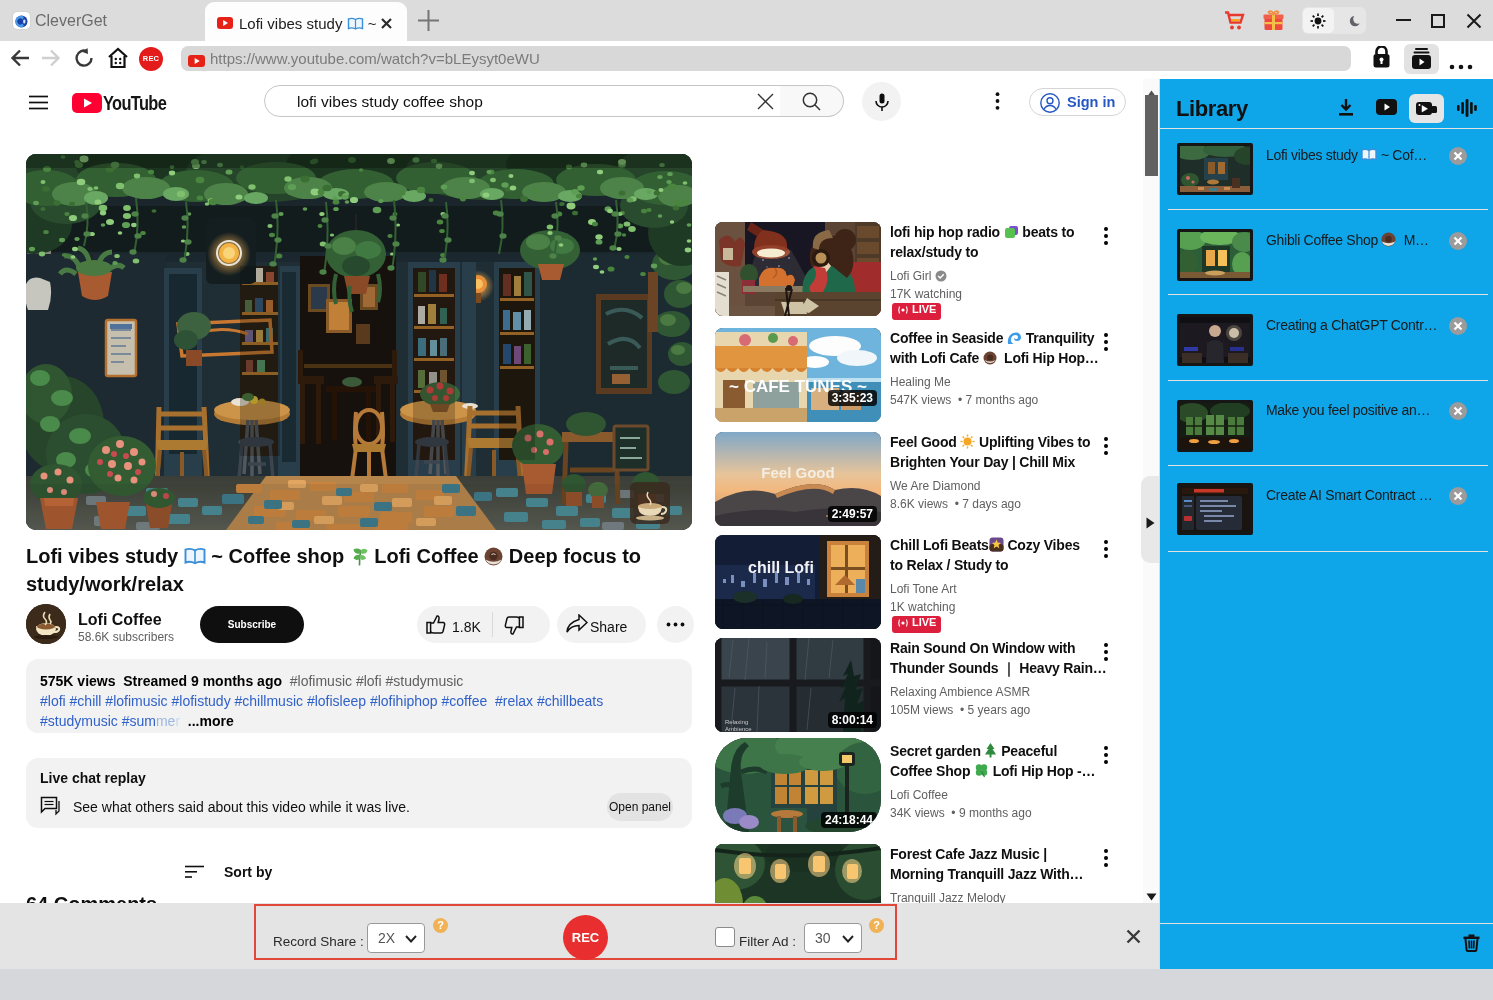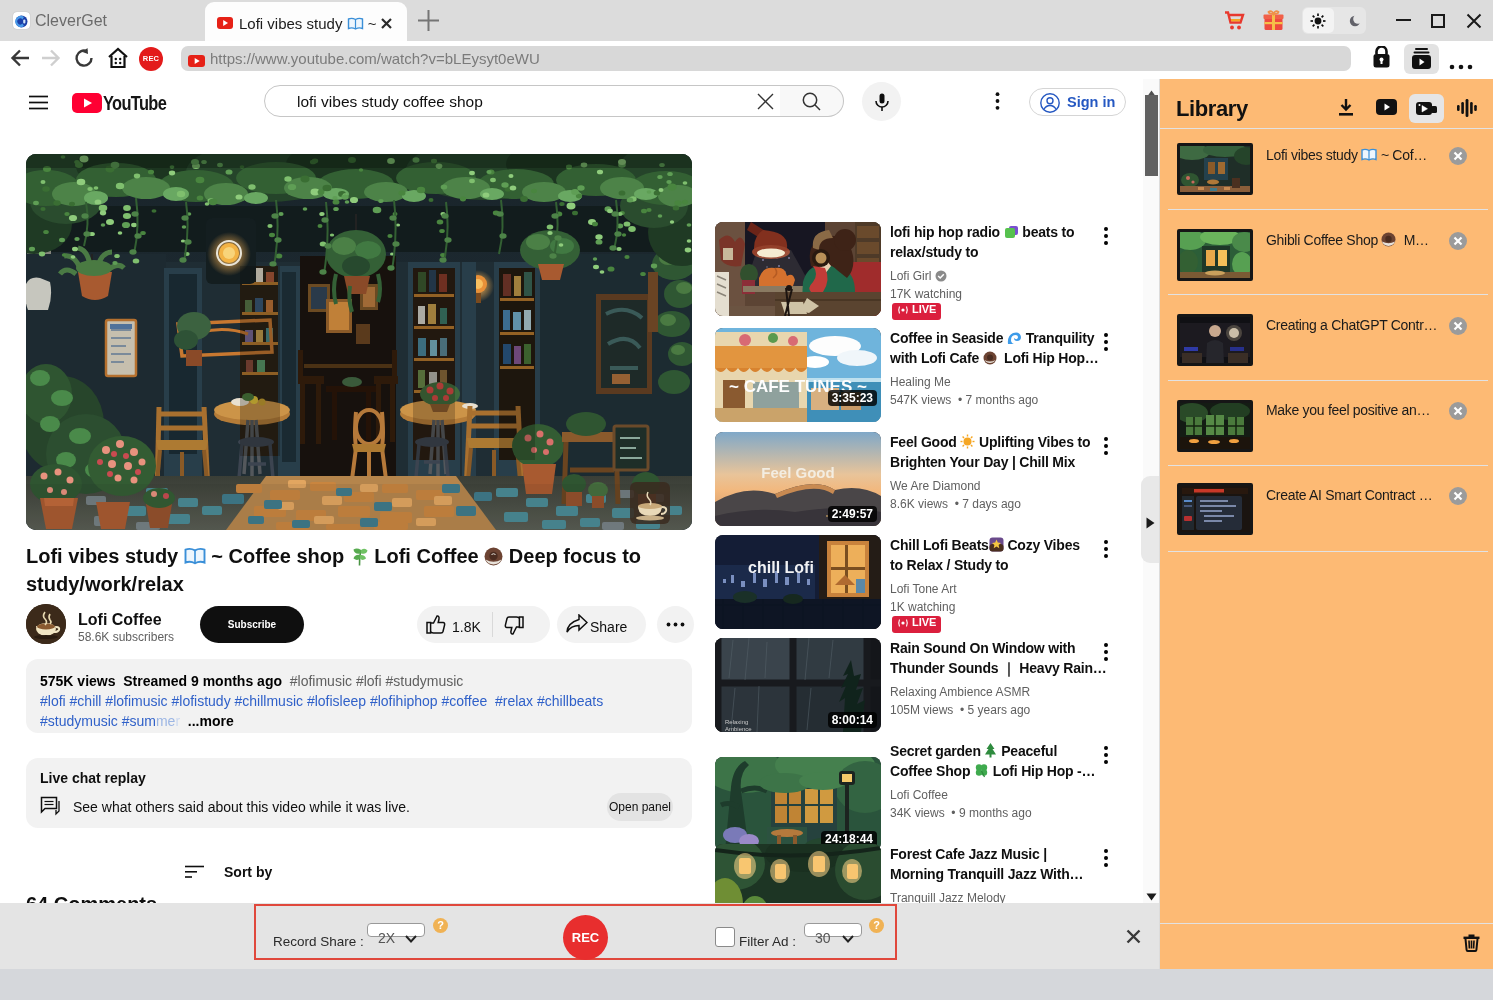--- a/index.html
+++ b/index.html
@@ -74,32 +74,32 @@
 .sdots i { display:block; width:3.8px; height:3.8px; border-radius:50%; background:#030303; margin:0 0 3.2px 4px; }
 .lx svg { display:block; margin:4px auto; }
 .livedot { display:inline-block; vertical-align:-2px; margin:0 3px 0 5px; }
 
 
 #sbar { left:1143px; top:79px; width:16px; height:824px; background:#fafafa; }
 #sthumbbar { left:1144.5px; top:95px; width:13px; height:81px; background:#616161; }
 #sidetab { left:1141px; top:476px; width:18px; height:87px; background:#e8e8e8; border-radius:9px 0 0 9px; }
 
 
-#library { left:1159px; top:79px; width:334px; height:890px; background:#fdba74; border-left:1px solid #dcdcdc; }
+#library { left:1159px; top:79px; width:334px; height:890px; background:#0ea5e9; border-left:1px solid #dcdcdc; }
 #libtitle { left:16px; top:17px; font-size:22px; font-weight:bold; color:#111; letter-spacing:-0.4px; }
 .librow-sep { position:absolute; left:8px; width:320px; height:1px; background:#e2e2e2; }
 .lthumb { position:absolute; left:17px; width:76px; height:52px; background:#111; border:3px solid #161616; border-radius:2px; overflow:hidden; }
 .ltitle { position:absolute; left:106px; width:180px; font-size:14px; color:#1a1a1a; white-space:nowrap; letter-spacing:-0.3px; }
 .lx { position:absolute; left:289px; width:18px; height:18px; border-radius:50%; background:#9b9b9b; }
 
 
 #recstrip { left:0; top:903px; width:1159px; height:66px; background:#e4e4e4; }
 #recbox { left:254px; top:1px; width:643px; height:56px; border:2px solid #e0483c; }
 #bottomstrip { left:0; top:969px; width:1493px; height:31px; background:#d5d7db; }
-.ddl { position:absolute; height:14px; background:#fff; border:1px solid #999; border-radius:4px; }
+.ddl { position:absolute; height:30px; background:#fff; border:1px solid #999; border-radius:4px; }
 .qmark { position:absolute; width:15px; height:15px; border-radius:50%; background:#f0b254; color:#fff; font-size:11px; font-weight:bold; text-align:center; line-height:15px; }
 #recbtn { position:absolute; left:307px; top:9px; width:45px; height:45px; border-radius:50%; background:#e82e2e; color:#fff; font-size:13px; font-weight:bold; text-align:center; line-height:45px; }
 </style>
 </head>
 <body>
 
 <div class="abs" id="titlebar">
   <div class="abs" style="left:13px;top:12px;width:17px;height:17px;background:#fff;border-radius:4px;box-shadow:0 0 1px rgba(0,0,0,.3);"></div>
   <div class="abs" style="left:15px;top:14px;"><svg width="13" height="13" viewBox="0 0 13 13">
         <circle cx="6.5" cy="6.5" r="6" fill="#1b3fa8"></circle>
@@ -1244,21 +1244,21 @@
   <div class="dur" style="right:4px;bottom:4px;position:absolute;">8:00:14</div></div>
   <div class="stitle" style="top:560px;">Rain Sound On Window with<br>Thunder Sounds&nbsp;｜ Heavy Rain…</div>
   <div class="smeta" style="top:606px;">Relaxing Ambience ASMR</div>
   <div class="smeta" style="top:624px;">105M views&nbsp; • 5 years ago</div>
   <div class="sdots" style="top:564px;">
       <i></i>
       <i></i>
       <i></i>
     </div>
 
-  <div class="sthumb" style="top:678px;">
+  <div class="sthumb" style="top:659px;border-radius:32px;">
   <svg width="166" height="94" viewBox="0 0 166 94">
     <rect width="166" height="94" fill="#2a543c"></rect>
     <ellipse cx="30" cy="14" rx="40" ry="22" fill="#3d7448"></ellipse>
     <ellipse cx="110" cy="8" rx="50" ry="20" fill="#45804e"></ellipse>
     <ellipse cx="150" cy="30" rx="30" ry="26" fill="#336442"></ellipse>
     <path d="M10 94 L16 30 Q18 10 30 4 L34 8 Q24 16 26 34 L34 94 Z" fill="#1e3c2c"></path>
     <path d="M26 34 Q40 28 52 34 M24 50 Q14 44 6 48" stroke="#1e3c2c" stroke-width="5" fill="none"></path>
     <rect x="56" y="26" width="66" height="62" fill="#26423e"></rect>
     <rect x="60" y="32" width="26" height="34" fill="#c08434"></rect>
     <rect x="90" y="32" width="28" height="34" fill="#d09a40"></rect>

